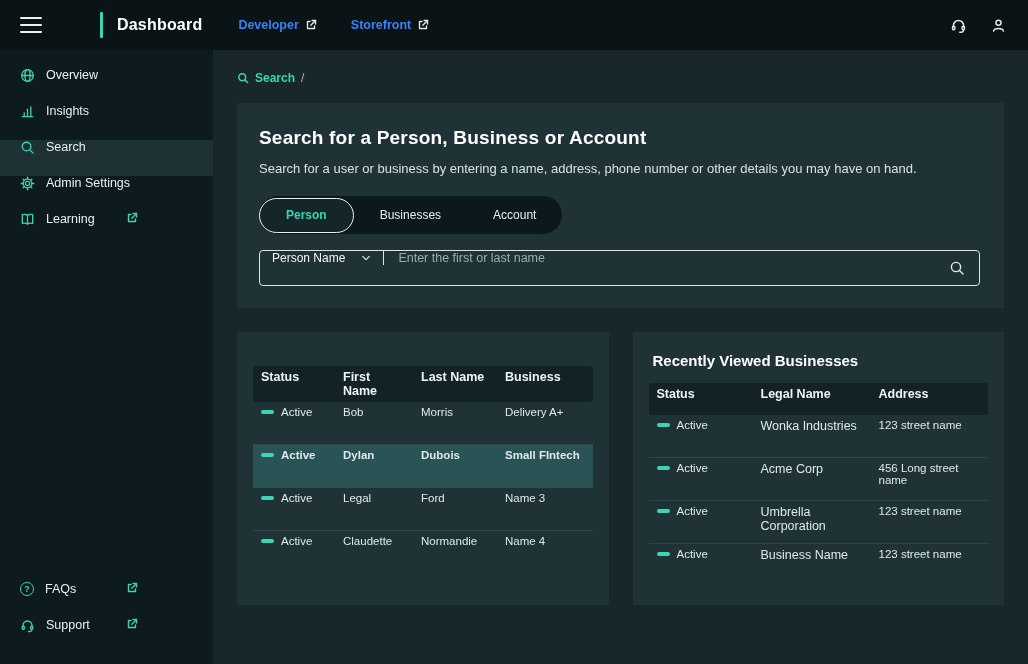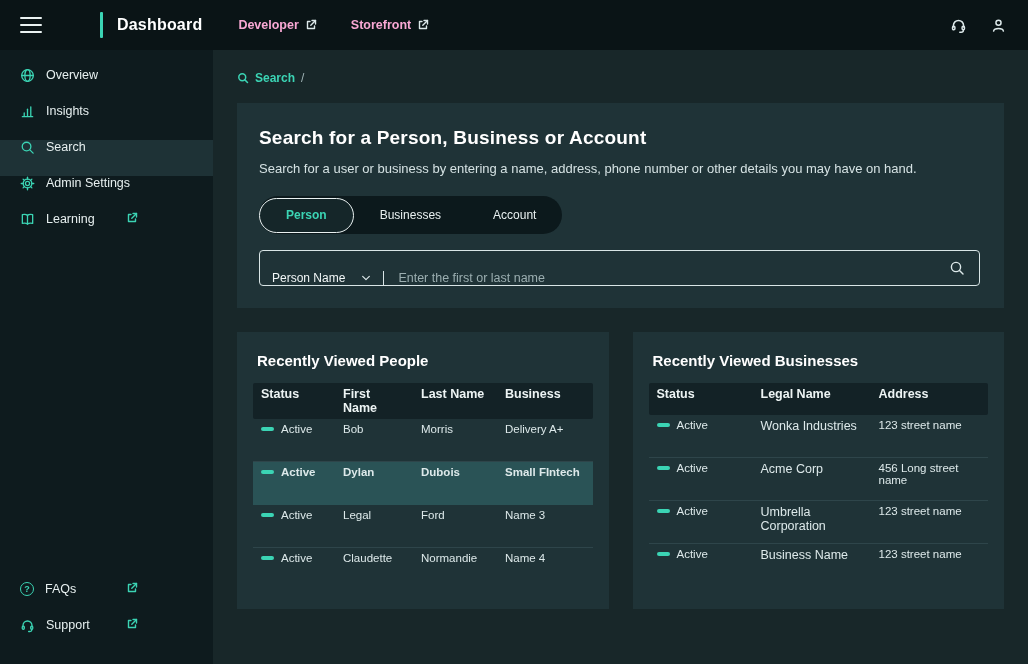--- a/index.html
+++ b/index.html
@@ -10,21 +10,21 @@
   
   .topbar { height:50px; background:#0A1416; display:flex; align-items:center;
             padding:0 20px; flex:0 0 auto; }
   .burger { width:22px; height:16px; display:flex; flex-direction:column;
             justify-content:space-between; cursor:pointer; }
   .burger span { display:block; height:2px; background:#EAF2F2; border-radius:1px; }
   .brand { display:flex; align-items:center; margin-left:58px; }
   .brand-bar { width:3px; height:26px; background:#3BD4B4; margin-right:14px; border-radius:1px; }
   .brand-title { color:#FFFFFF; font-size:16px; font-weight:bold; letter-spacing:.2px; }
   .top-links { display:flex; align-items:center; margin-left:36px; gap:34px; }
-  .top-link { display:flex; align-items:center; gap:6px; color:#f9a8d4; font-size:12.5px;
+  .top-link { display:flex; align-items:center; gap:6px; color:#3b82f6; font-size:12.5px;
               font-weight:bold; cursor:pointer; text-decoration:none; }
   .top-right { margin-left:auto; display:flex; align-items:center; gap:20px; }
   .icon-btn { width:20px; height:20px; display:flex; align-items:center; justify-content:center; cursor:pointer; }
 
   svg { display:block; }
   .ic { stroke:#3BD4B4; fill:none; stroke-width:1.4; stroke-linecap:round; stroke-linejoin:round; }
   .ic-light { stroke:#DDE9EA; fill:none; stroke-width:1.4; stroke-linecap:round; stroke-linejoin:round; }
 
   
   .shell { flex:1; display:flex; min-height:0; }
@@ -52,21 +52,21 @@
   
   .search-card { padding:24px 24px 22px 22px; margin-bottom:24px; }
   .search-title { color:#FFFFFF; font-size:19px; font-weight:bold; letter-spacing:.2px; }
   .search-sub { color:#D5E2E3; font-size:13px; margin-top:12px; }
   .tabs { display:inline-flex; background:#0C191C; border-radius:20px; margin-top:20px;
           height:38px; align-items:center; }
   .tab { padding:0 26px; height:35px; display:flex; align-items:center; color:#E8F0F0;
          font-size:12px; cursor:pointer; border-radius:20px; }
   .tab.active { border:1px solid #E9F1F1; background:#152629; color:#3BD4B4; font-weight:bold; }
   .search-row { margin-top:16px; height:36px; border:1px solid #D9E5E6; border-radius:4px;
-                display:flex; align-items:flex-end; }
+                display:flex; align-items:flex-start; }
   .field-select { display:flex; align-items:center; gap:16px; padding:0 12px 0 12px;
                   border-right:1px solid #D9E5E6; color:#F2F7F7; font-size:12px; cursor:pointer;
                   min-width:124px; }
   .search-input { flex:1; background:transparent; border:none; outline:none; color:#E8F0F0;
                   font-size:12.5px; padding:0 14px; font-family:inherit; }
   .search-input::placeholder { color:#9BAEB0; }
   .search-row .icon-btn { margin-right:12px; align-self:center; }
 
   
   .cards-row { display:flex; gap:24px; }
@@ -288,21 +288,20 @@
               <circle cx="7" cy="7" r="4.6"></circle>
                 <path d="M10.5 10.5 14 14"></path>
             </svg>
           </div>
         </div>
       </div>
 
       <div class="cards-row">
 
         <div class="card table-card">
-          <div class="table-title">Recently Viewed People</div>
           <div class="tbl">
             <div class="trow thead">
               <div class="cell p-c0">Status</div>
               <div class="cell p-c1">First Name</div>
               <div class="cell p-c2">Last Name</div>
               <div class="cell p-c3">Business</div>
             </div>
 
             <div class="trow">
               <div class="cell p-c0 status">

